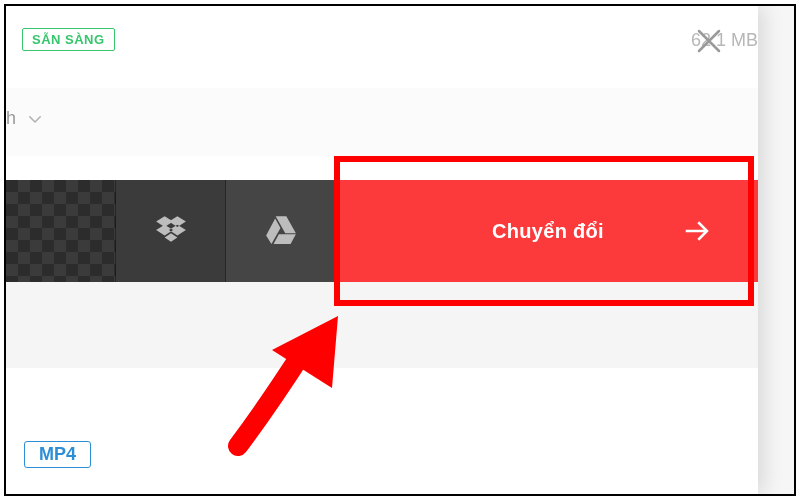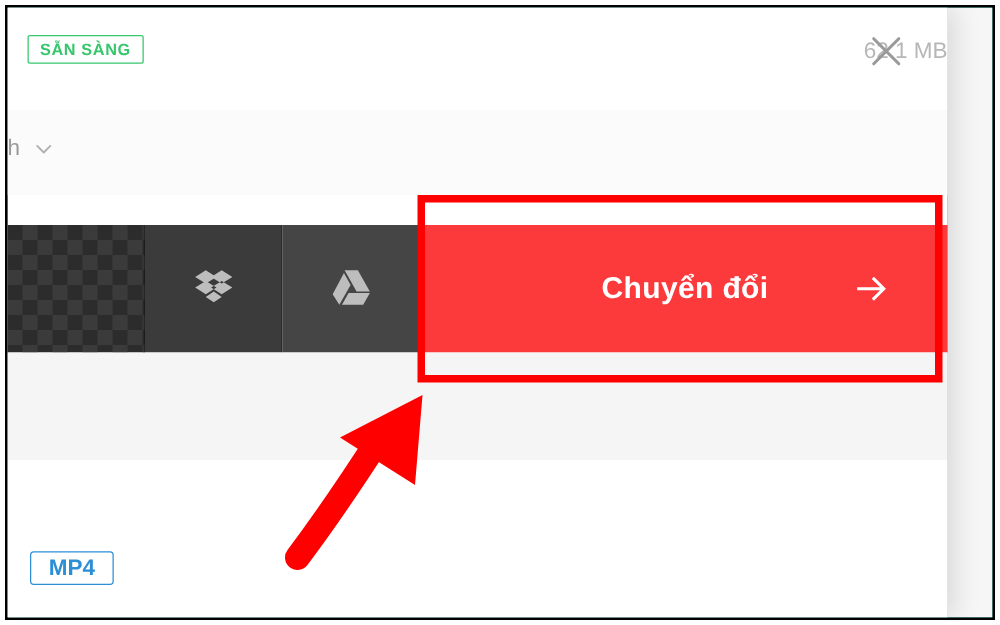--- a/index.html
+++ b/index.html
@@ -119,21 +119,21 @@
   .dark-cell svg { width: 34px; height: 34px; fill: #bdbdbd; }
   .convert-btn {
     flex: 1;
     margin-left: 0;
     background: #fc3a3c;
     display: flex;
     align-items: center;
     justify-content: center;
     gap: 70px;
     color: #ffffff;
-    font-size: 24px;
+    font-size: 20px;
     font-weight: 600;
     letter-spacing: 0.3px;
     cursor: pointer;
     position: relative;
   }
   .convert-btn .arrow {
     position: absolute;
     right: 46px;
     top: 50%;
     transform: translateY(-50%);

